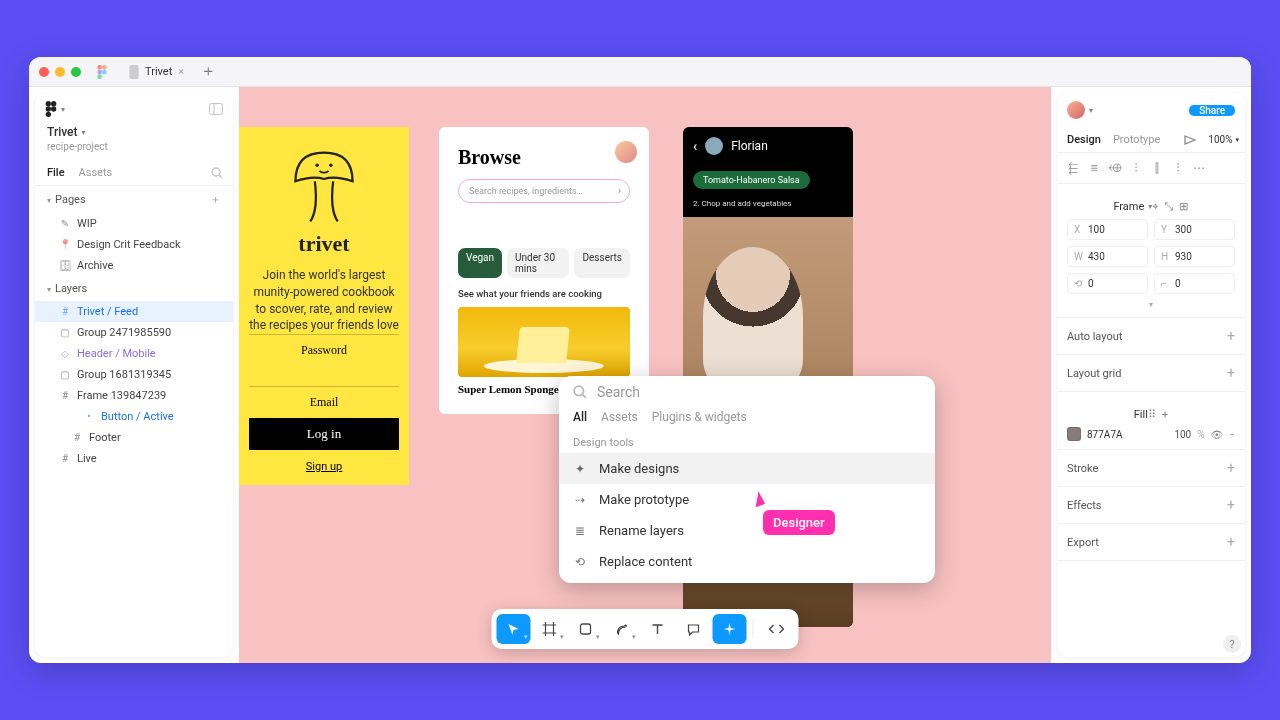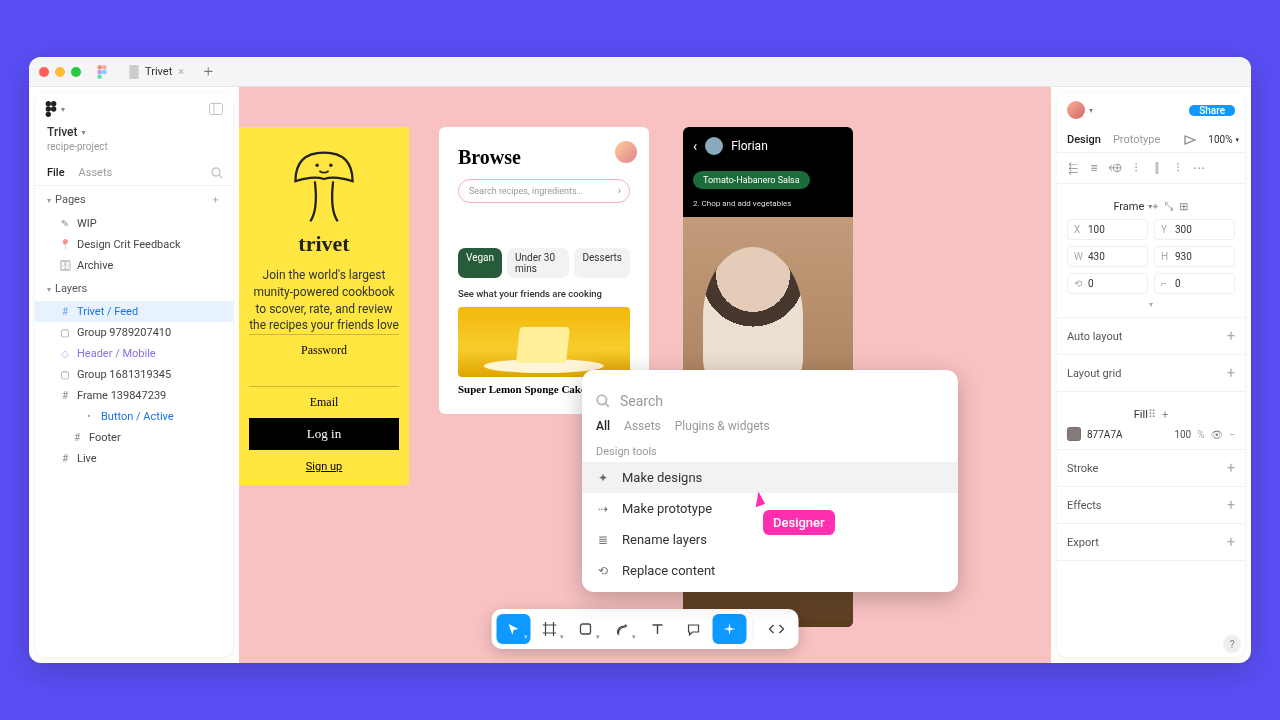--- a/index.html
+++ b/index.html
@@ -93,21 +93,21 @@
 .dim-cell .val { color: #333; }
 .dim-extra { display: flex; align-items: center; justify-content: center; color: #aaa; }
 .prop-row { display: flex; justify-content: space-between; align-items: center; padding: 10px 10px; border-bottom: 1px solid #f0f0f0; font-size: 11px; color: #555; }
 .prop-row .plus { color: #aaa; font-size: 14px; }
 .fill-body { display: flex; align-items: center; gap: 6px; font-size: 10px; }
 .swatch { width: 14px; height: 14px; background: #877A7A; border-radius: 3px; border: 1px solid rgba(0,0,0,.1); }
 .fill-body .num { margin-left: auto; color: #555; }
 .fill-body .pct { color: #aaa; }
 .fill-body .eye { opacity: .6; }
 
-.qa { position: absolute; left: 320px; bottom: 71px; width: 376px; background: #fff; border-radius: 12px; box-shadow: 0 6px 24px rgba(0,0,0,.25); padding: 19px 0 6px; z-index: 20; margin-left: 23px; }
+.qa { position: absolute; left: 320px; bottom: 80px; width: 376px; background: #fff; border-radius: 12px; box-shadow: 0 6px 24px rgba(0,0,0,.25); padding: 4px 0 6px; z-index: 20; }
 .qa-search { display: flex; align-items: center; gap: 10px; padding: 4px 14px 10px; color: #999; }
 .qa-search .mag { opacity: .6; }
 .qa-tabs { display: flex; gap: 14px; padding: 0 14px 8px; font-size: 12px; }
 .qa-tabs .t { color: #999; }
 .qa-tabs .t.active { color: #222; font-weight: 500; }
 .qa-label { font-size: 11px; color: #999; padding: 4px 14px; }
 .qa-item { display: flex; align-items: center; gap: 12px; padding: 8px 14px; font-size: 13px; color: #333; }
 .qa-item.hi { background: #f2f2f2; }
 .qa-item .qi { width: 14px; opacity: .7; display: flex; justify-content: center; font-size: 12px; }
 .cursor-label { position: absolute; left: 524px; bottom: 128px; z-index: 30; }
@@ -208,21 +208,21 @@
       <div class="section-head">
         <span><span class="chev">▾</span><span>Layers</span></span>
       </div>
       <ul class="tree" id="layers-list">
           <li class="sel">
             <span class="ico">#</span>
             <span>Trivet / Feed</span>
           </li>
           <li>
             <span class="ico">▢</span>
-            <span>Group 9789207410</span>
+            <span>Group 2471985590</span>
           </li>
           <li class="purple">
             <span class="ico">◇</span>
             <span>Header / Mobile</span>
           </li>
           <li>
             <span class="ico">▢</span>
             <span>Group 1681319345</span>
           </li>
           <li>

